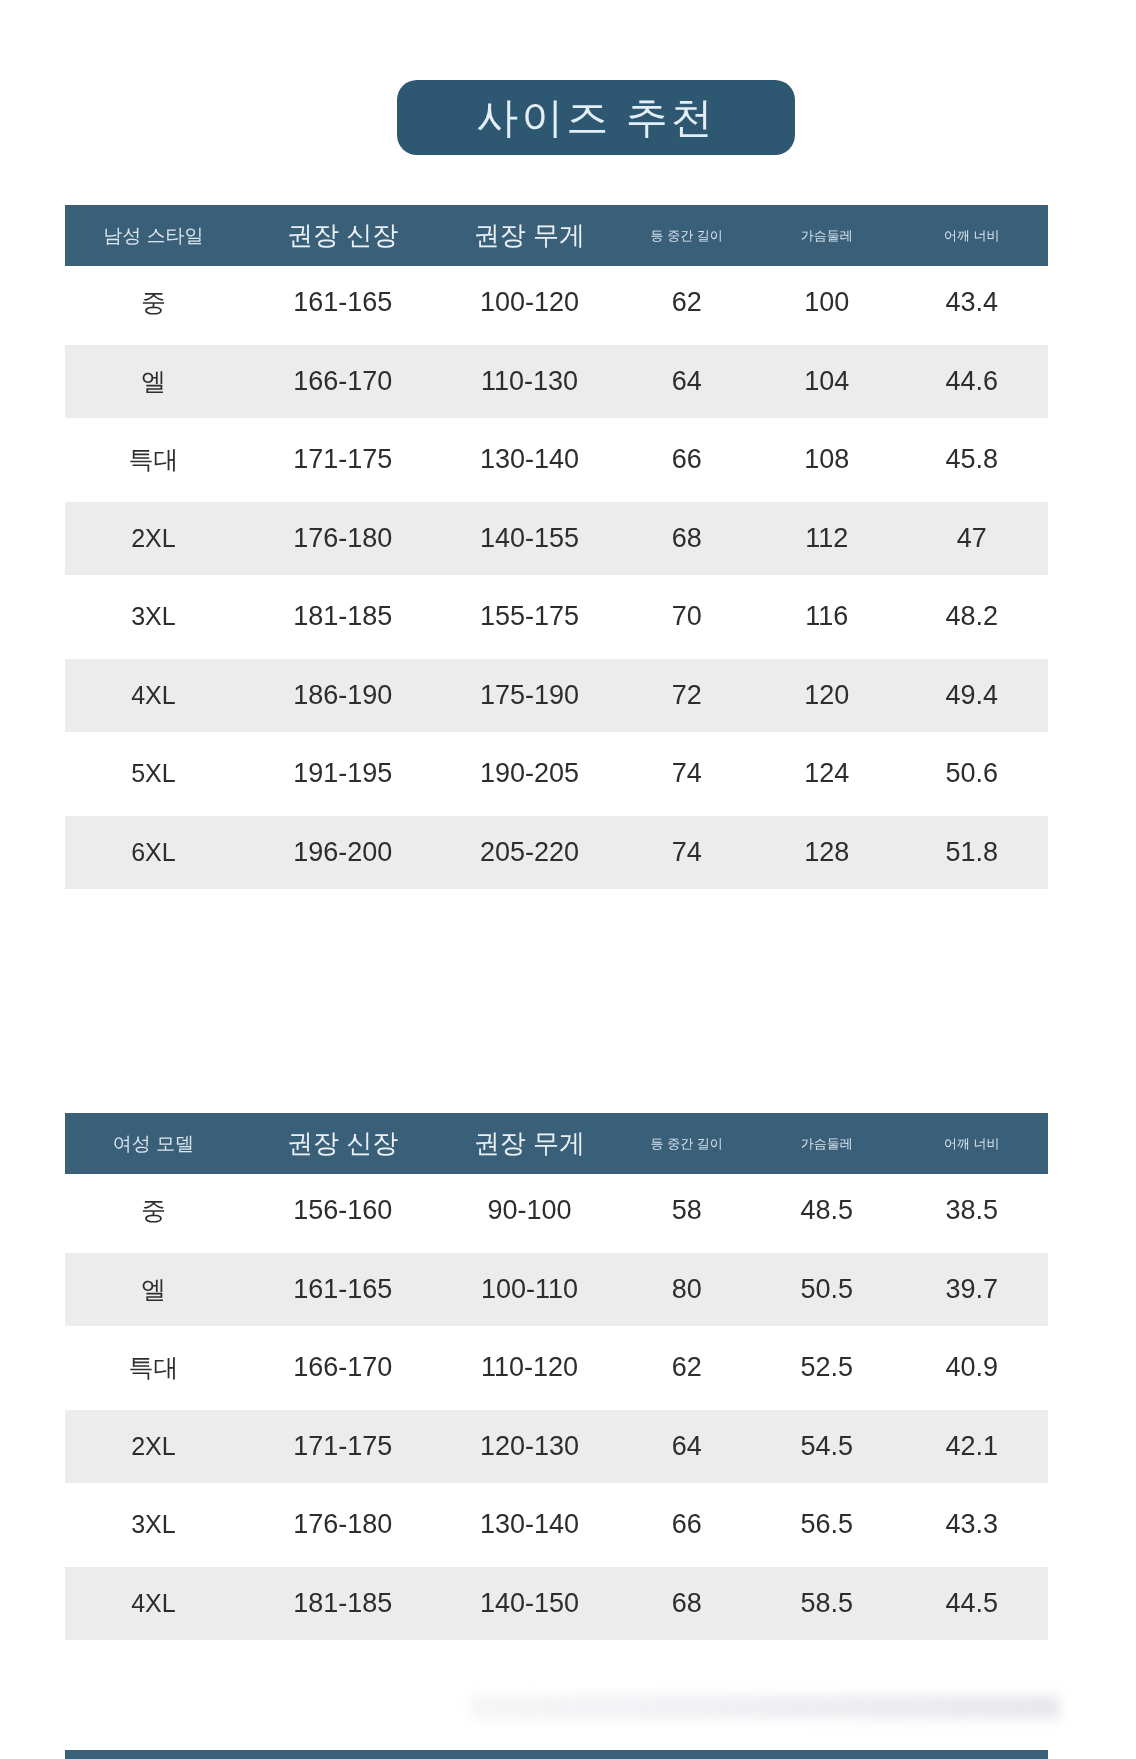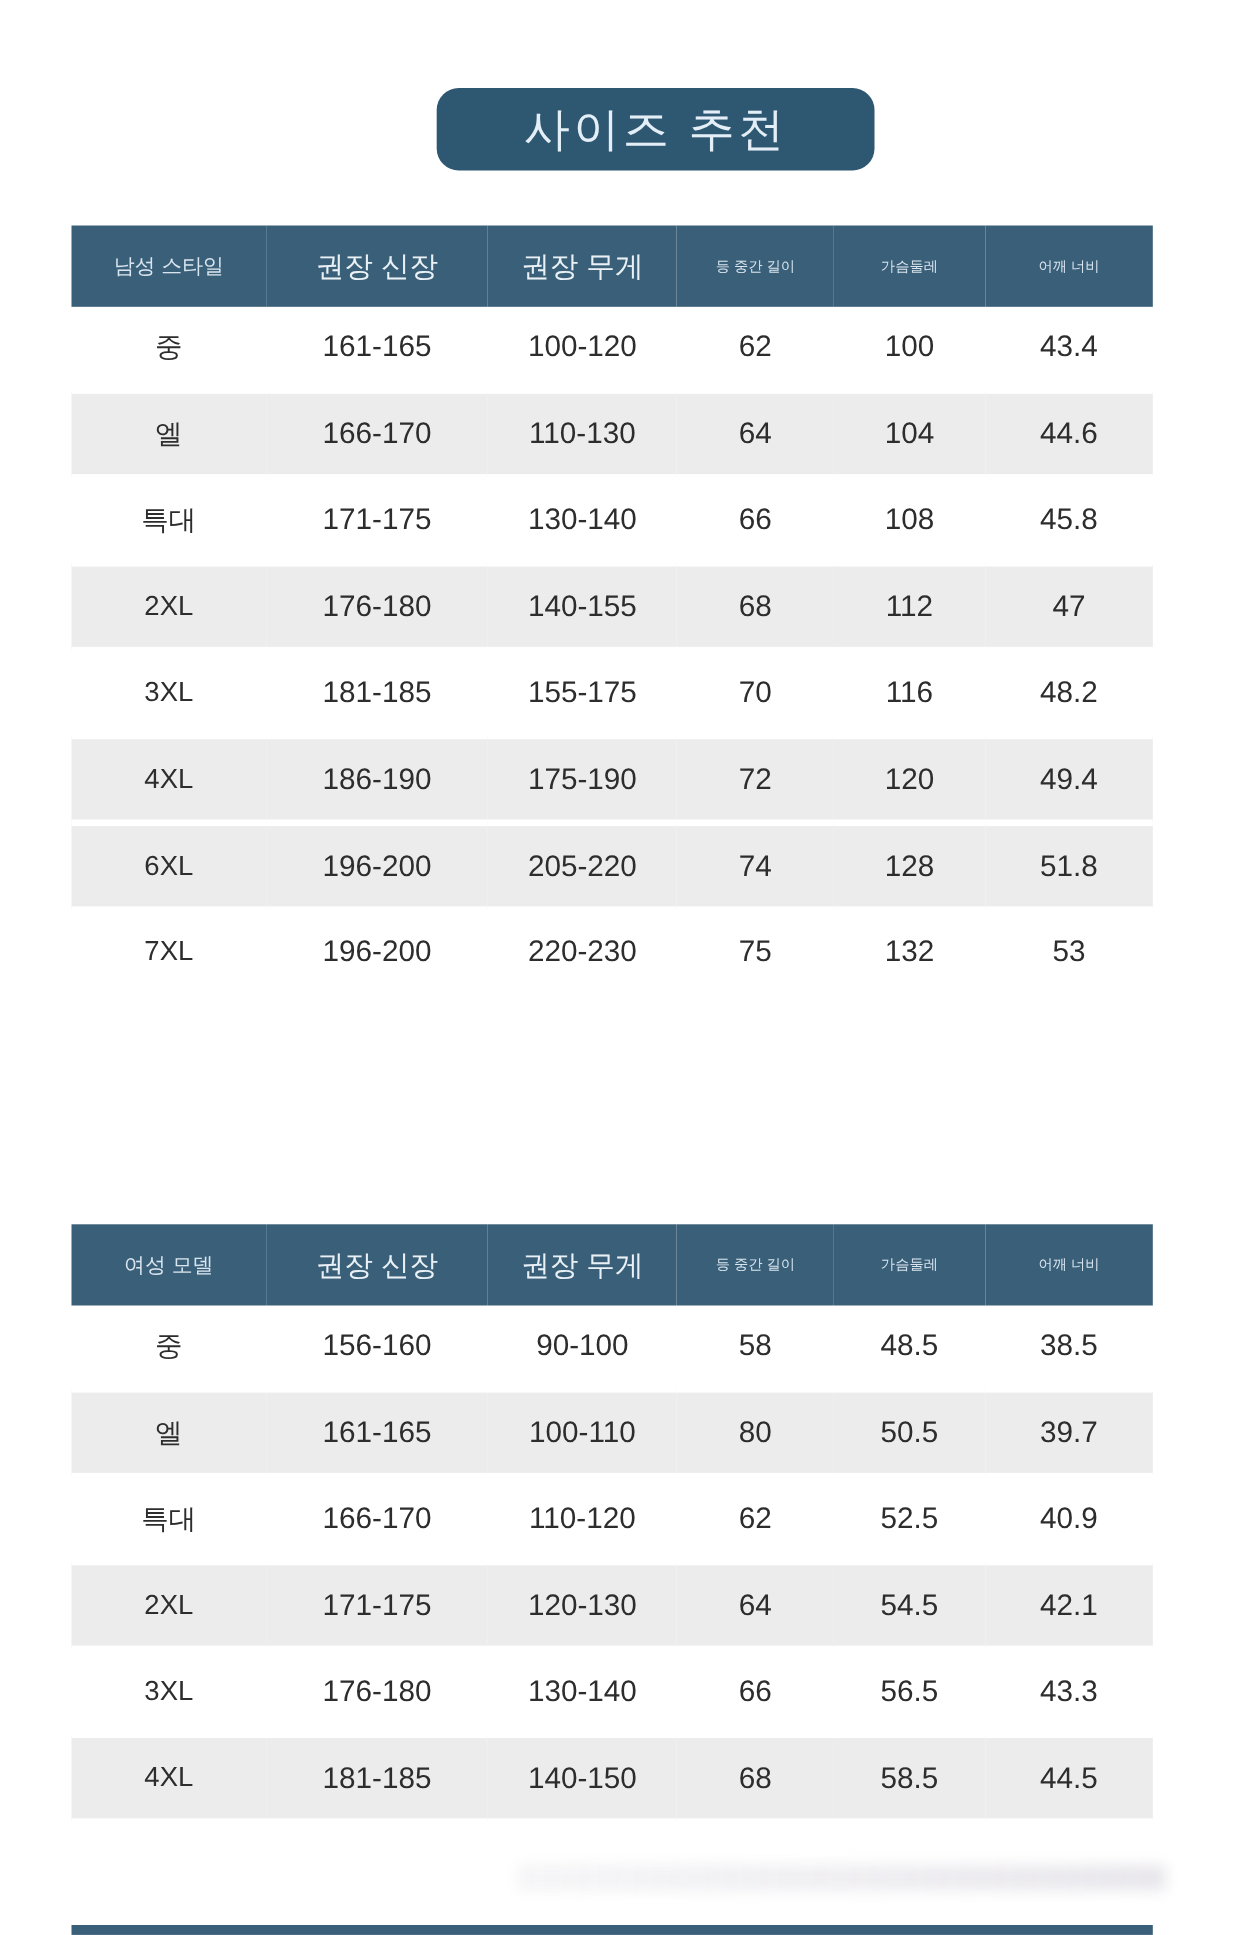--- a/index.html
+++ b/index.html
@@ -13,21 +13,21 @@
     background:#2e5772;border-radius:20px;
     display:flex;align-items:center;justify-content:center;
     color:#e4eef7;font-size:42px;letter-spacing:3px;font-weight:400;
   }
   
   .size-table{position:absolute;left:65px;width:983px;}
   #men-table{top:205px;}
   #women-table{top:1113px;}
   table{border-collapse:collapse;table-layout:fixed;width:983px;}
   thead th{
-    height:74px;background:#3a5f78;color:#d9e5ef;font-weight:400;
+    height:61px;background:#3a5f78;color:#d9e5ef;font-weight:400;
     text-align:center;vertical-align:middle;padding:0;
   }
   th.col-label{font-size:19px;}
   th.col-big{font-size:26px;color:#e9f1f7;margin-top:44px;}
   th.col-mid{font-size:13px;}
   tbody td{
     height:73px;text-align:center;vertical-align:middle;padding:0;
     color:#2d2d2d;font-size:27px;background:#ffffff;
   }
   tbody td.size{font-size:25px;}
@@ -116,35 +116,35 @@
         <td>48.2</td>
       </tr>
       <tr class="alt">
         <td class="size">4XL</td>
         <td>186-190</td>
         <td>175-190</td>
         <td>72</td>
         <td>120</td>
         <td>49.4</td>
       </tr>
+      <tr>
+        <td class="size">5XL</td>
+        <td>191-195</td>
+        <td>190-205</td>
+        <td>74</td>
+        <td>124</td>
+        <td>50.6</td>
+      </tr>
       <tr class="alt">
         <td class="size">6XL</td>
         <td>196-200</td>
         <td>205-220</td>
         <td>74</td>
         <td>128</td>
         <td>51.8</td>
-      </tr>
-      <tr>
-        <td class="size">7XL</td>
-        <td>196-200</td>
-        <td>220-230</td>
-        <td>75</td>
-        <td>132</td>
-        <td>53</td>
       </tr>
     </tbody>
   </table>
 </div>
 
 <div class="size-table" id="women-table">
   <table>
     <colgroup>
       <col style="width:18%">
         <col style="width:20.5%">

